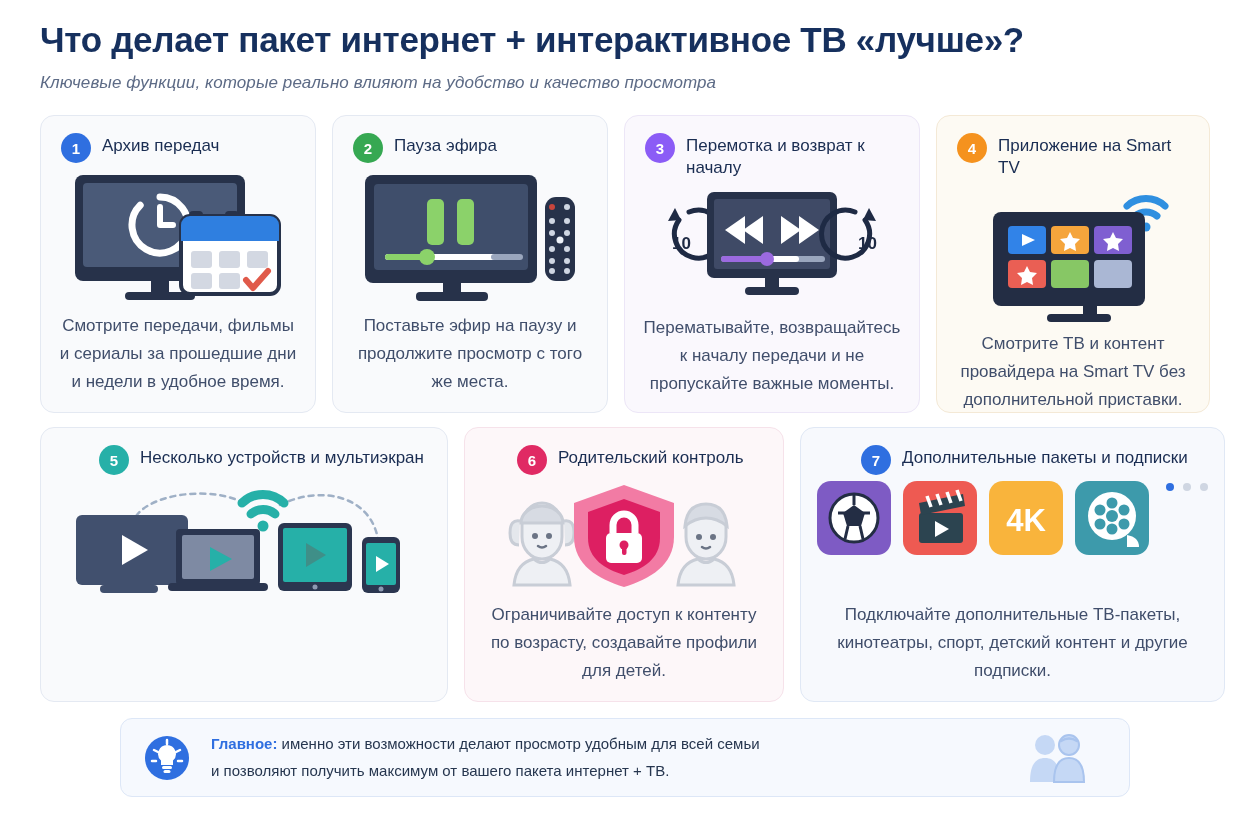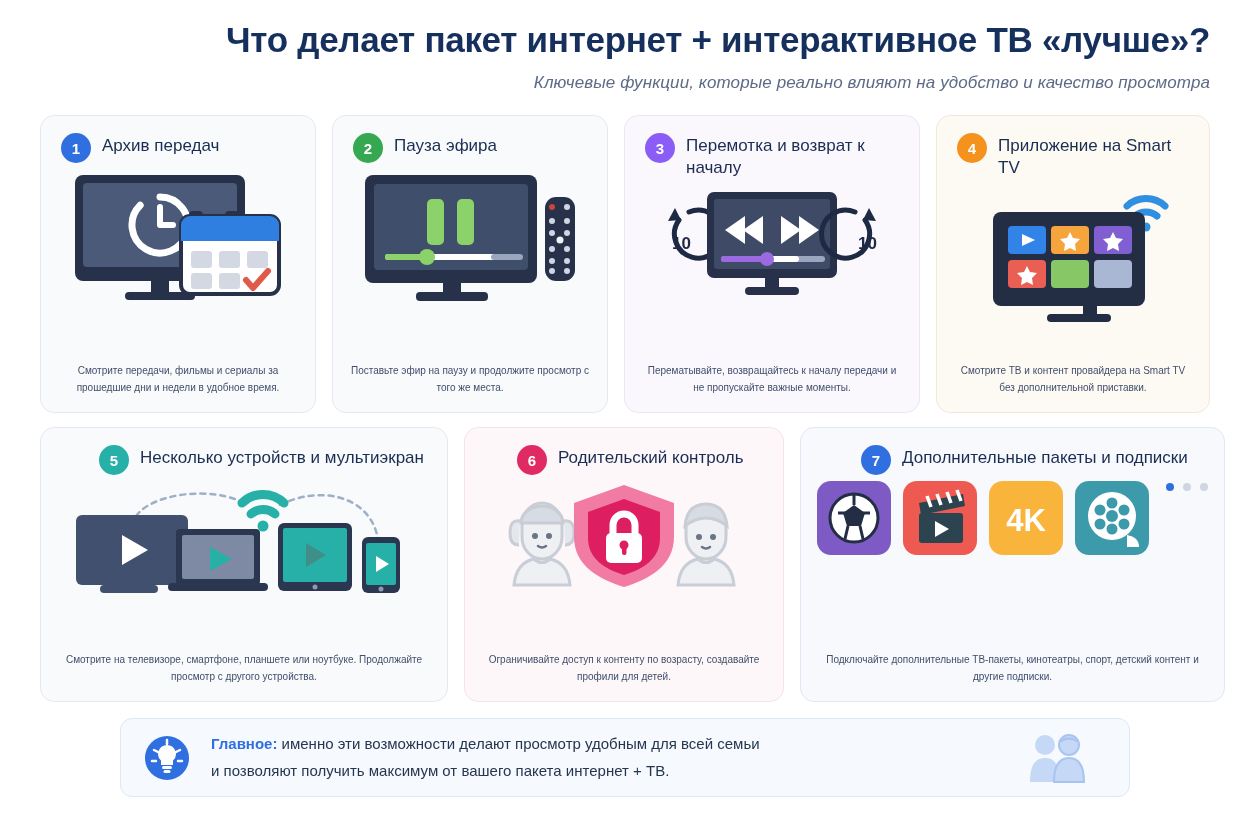--- a/index.html
+++ b/index.html
@@ -14,21 +14,21 @@
   }
 
   .page {
     width: 1250px;
     height: 833px;
     padding: 14px 40px 0 40px;
     position: relative;
   }
 
   
-  .header { text-align: right; }
+  .header { text-align: left; }
 
   .main-title {
     font-size: 35px;
     font-weight: bold;
     color: #16305e;
     letter-spacing: -0.3px;
     line-height: 1.15;
     padding-top: 6px;
   }
 
@@ -98,21 +98,21 @@
     flex: 1 1 auto;
     display: flex;
     align-items: flex-start;
     justify-content: center;
     padding: 6px 0;
   }
 
   
   .caption {
     text-align: center;
-    font-size: 10px;
+    font-size: 17px;
     color: #404e6b;
     line-height: 1.65;
     padding: 0 2px 4px 2px;
   }
 
   
   .footer {
     margin: 16px auto 0 auto;
     width: 1010px;
     min-height: 78px;
@@ -316,21 +316,20 @@
             <path d="M236 62 l20 12 l-20 12 z" fill="#3f8f88"></path>
           </g>
           <g>
             <rect x="292" y="56" width="38" height="56" rx="6" fill="#2b3650"></rect>
             <rect x="296" y="62" width="30" height="42" rx="2" fill="#26b0a8"></rect>
             <circle cx="311" cy="108" r="2.5" fill="#8e9ab2"></circle>
             <path d="M306 75 l13 8 l-13 8 z" fill="#ffffff"></path>
           </g>
         </svg>
       </div>
-      <div class="caption">Смотрите на телевизоре, смартфоне, планшете или ноутбуке. Продолжайте просмотр с другого устройства.</div>
     </div>
 
     <div class="card card-6">
       <div class="card-head" style="padding-left:36px">
         <div class="badge" style="background:#e02a64">6</div>
         <div class="card-title">Родительский контроль</div>
       </div>
       <div class="art">
         <svg width="268" height="106" viewBox="0 0 268 106">
           <g fill="none" stroke="#c8cdd6" stroke-width="3">

